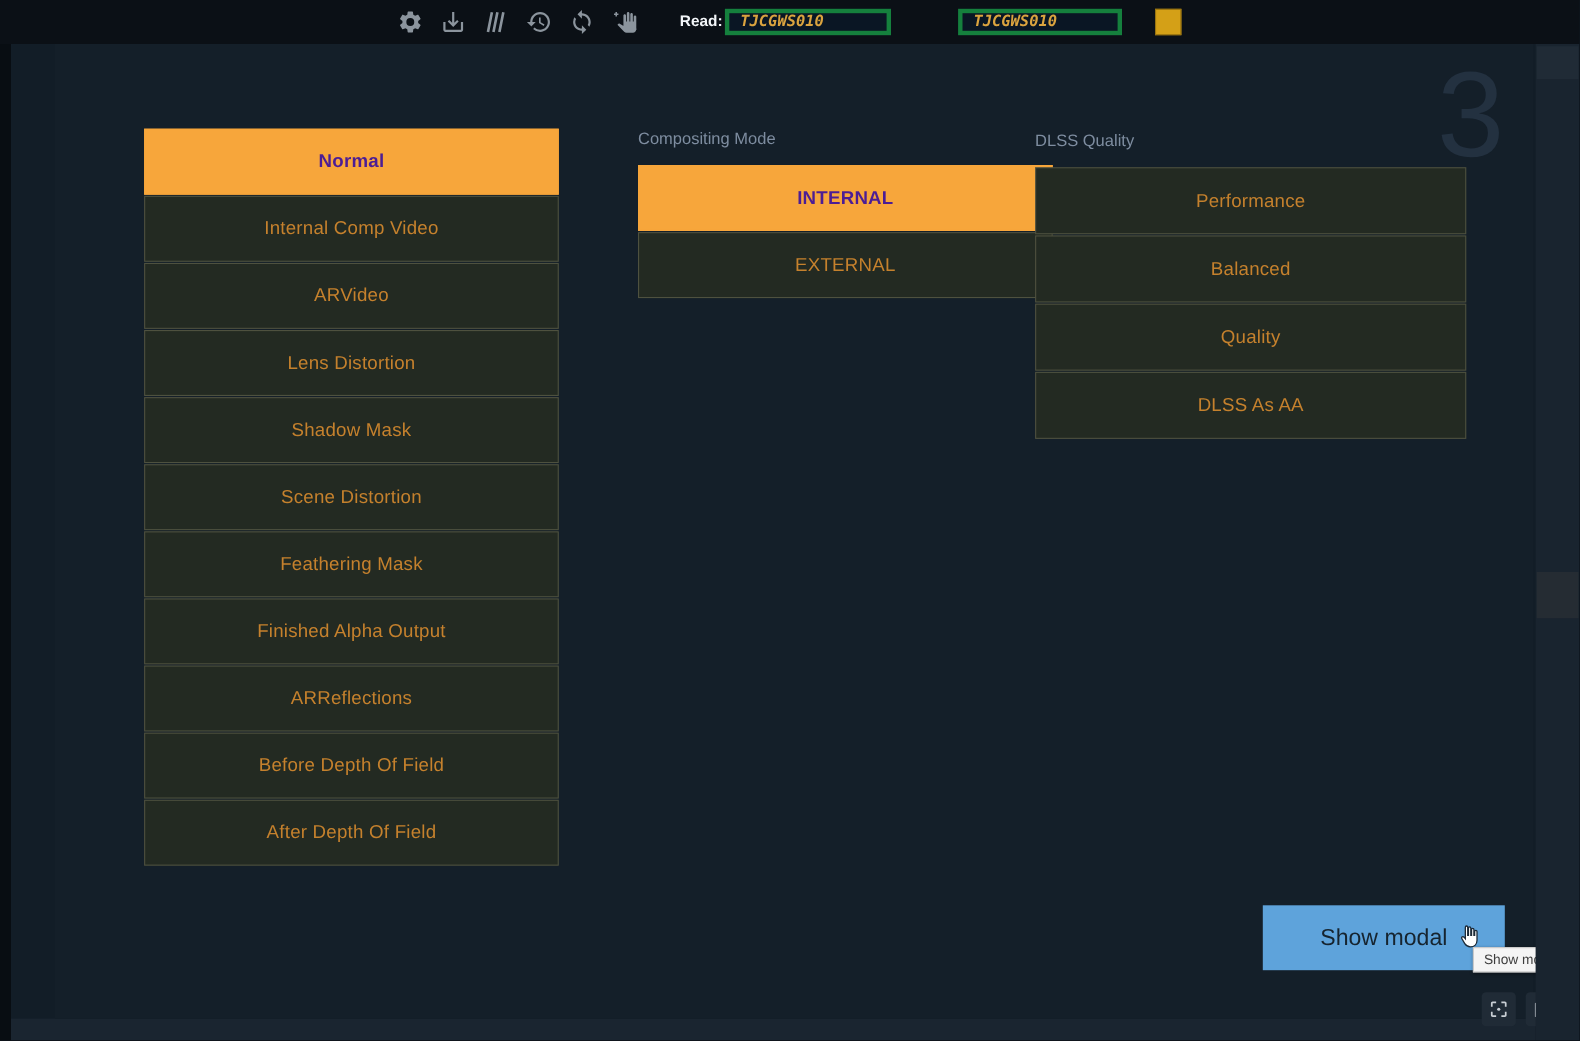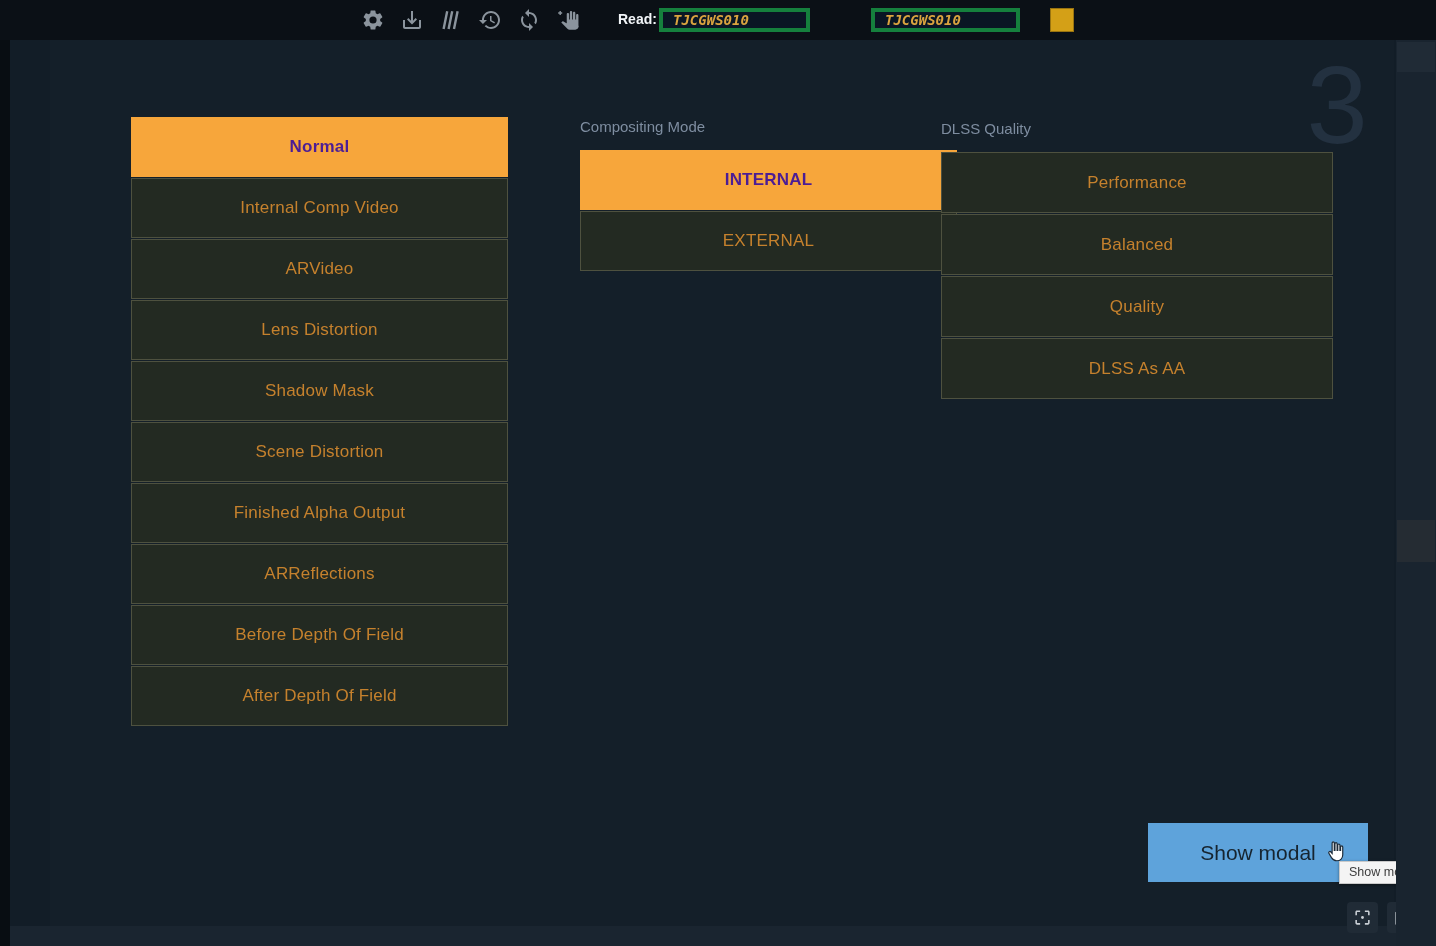--- a/index.html
+++ b/index.html
@@ -106,20 +106,21 @@
   <div class="watermark">3</div>
 
   <div id="groups">
       <div class="column col-0">
         <button class="opt-btn selected">Normal</button>
         <button class="opt-btn">Internal Comp Video</button>
         <button class="opt-btn">ARVideo</button>
         <button class="opt-btn">Lens Distortion</button>
         <button class="opt-btn">Shadow Mask</button>
         <button class="opt-btn">Scene Distortion</button>
+        <button class="opt-btn">Feathering Mask</button>
         <button class="opt-btn">Finished Alpha Output</button>
         <button class="opt-btn">ARReflections</button>
         <button class="opt-btn">Before Depth Of Field</button>
         <button class="opt-btn">After Depth Of Field</button>
       </div>
       <div class="column col-1">
         <div class="col-header">Compositing Mode</div>
         <button class="opt-btn selected">INTERNAL</button>
         <button class="opt-btn">EXTERNAL</button>
       </div>

